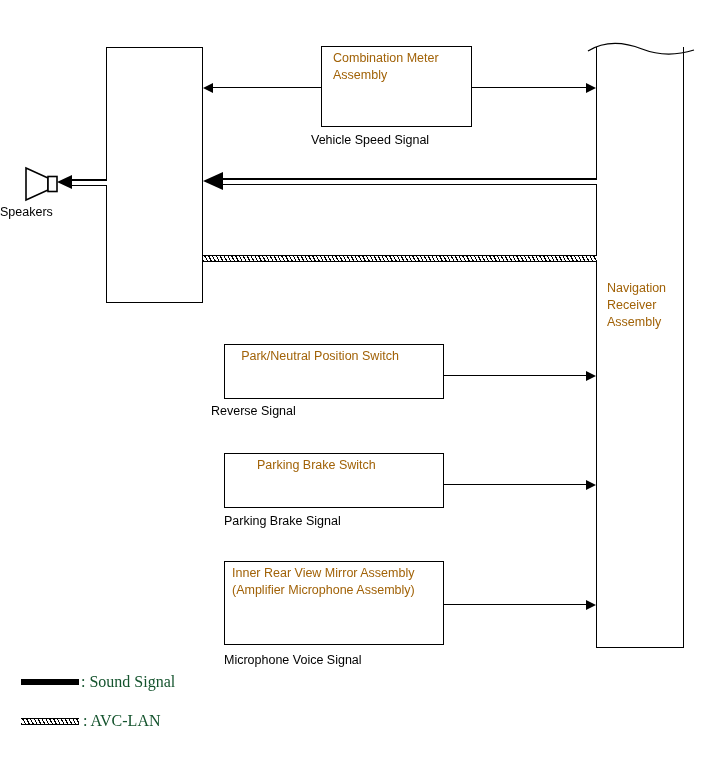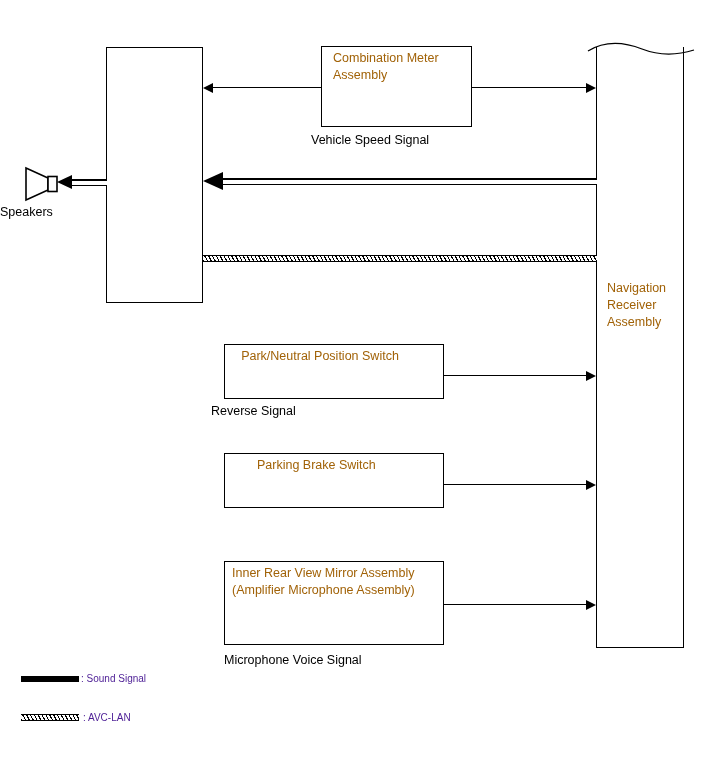--- a/index.html
+++ b/index.html
@@ -117,23 +117,24 @@
     border-top: 1.3px solid #000;
     border-bottom: 1.3px solid #000;
     background-color: #fff;
     background-image: repeating-linear-gradient(
         62deg,
         #000 0px, #000 1.1px,
         #fff 1.1px, #fff 3.4px);
     margin-right: 4px;
   }
   .legend-text {
-    font-size: 10px;
-    color: #4c1d95;
+    font-size: 16px;
+    color: #14532d;
     white-space: nowrap;
+    font-family: Liberation Serif, serif;
   }
 </style>
 </head>
 <body>
 
 <div id="diagram-root">
 
   <div class="node-box" style="left:106px; top:47px; width:97px; height:256px;"></div>
 
   <div class="node-box" style="left:321px; top:46px; width:151px; height:81px;"></div>
@@ -173,20 +174,21 @@
   <div class="avclan-band" style="left:203px; top:255px; width:394px;"></div>
 
   <div class="node-box" style="left:224px; top:344px; width:220px; height:55px;"></div>
   <div class="node-label" style="left:224px; top:348px; width:192px; text-align:center;">Park/Neutral Position Switch</div>
   <div class="caption" style="left:211px; top:403px; width:220px;">Reverse Signal</div>
   <div class="thin-line" style="left:444px; top:375px; width:144px;"></div>
   <div class="arrow-right" style="left:586px; top:371px;"></div>
 
   <div class="node-box" style="left:224px; top:453px; width:220px; height:55px;"></div>
   <div class="node-label" style="left:224px; top:457px; width:252px; margin-left:33px;">Parking Brake Switch</div>
+  <div class="caption" style="left:224px; top:513px; width:220px;">Parking Brake Signal</div>
   <div class="thin-line" style="left:444px; top:484px; width:144px;"></div>
   <div class="arrow-right" style="left:586px; top:480px;"></div>
 
   <div class="node-box" style="left:224px; top:561px; width:220px; height:84px;"></div>
   <div class="node-label" style="left:232px; top:565px; width:212px;">Inner Rear View Mirror Assembly
 (Amplifier Microphone Assembly)</div>
   <div class="caption" style="left:224px; top:652px; width:220px;">Microphone Voice Signal</div>
   <div class="thin-line" style="left:444px; top:604px; width:144px;"></div>
   <div class="arrow-right" style="left:586px; top:600px;"></div>
 

